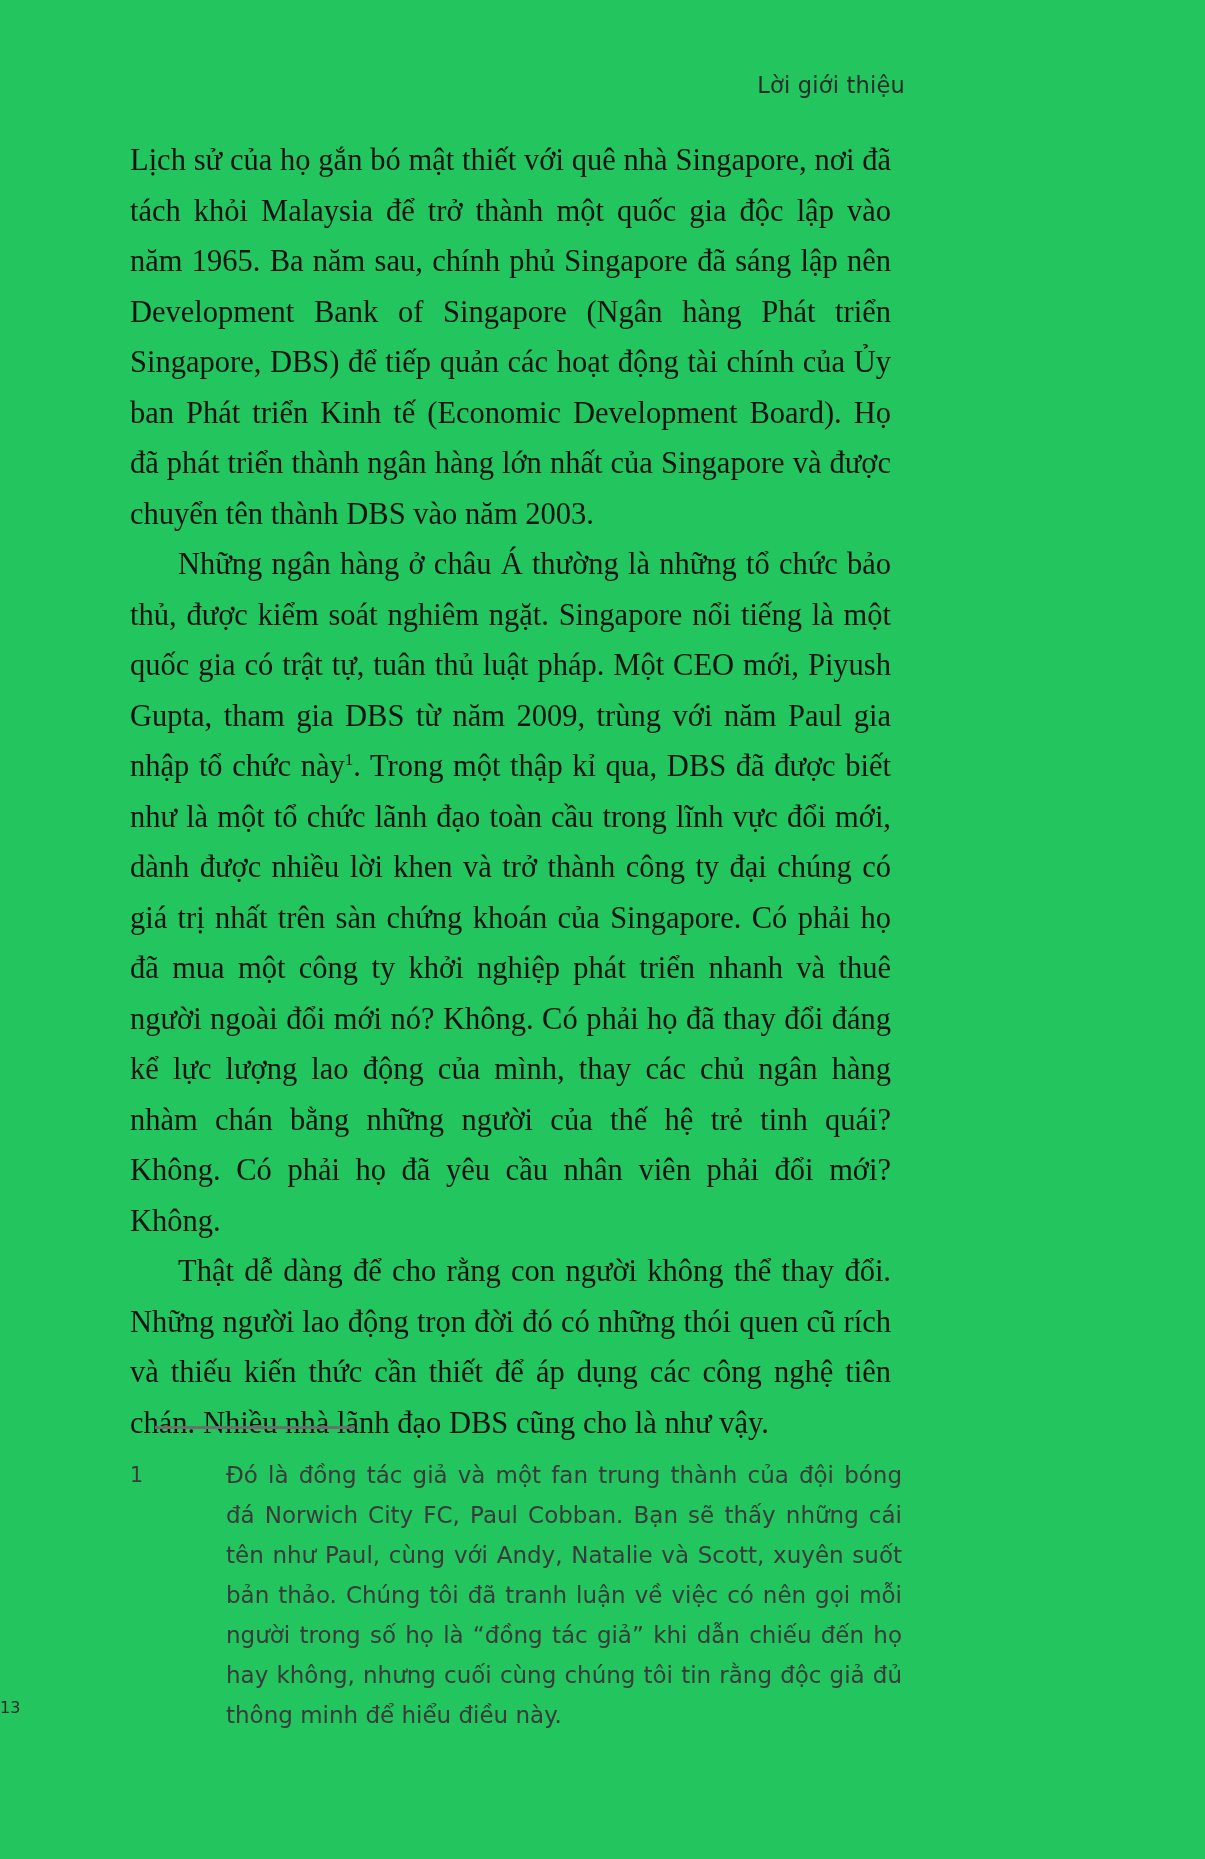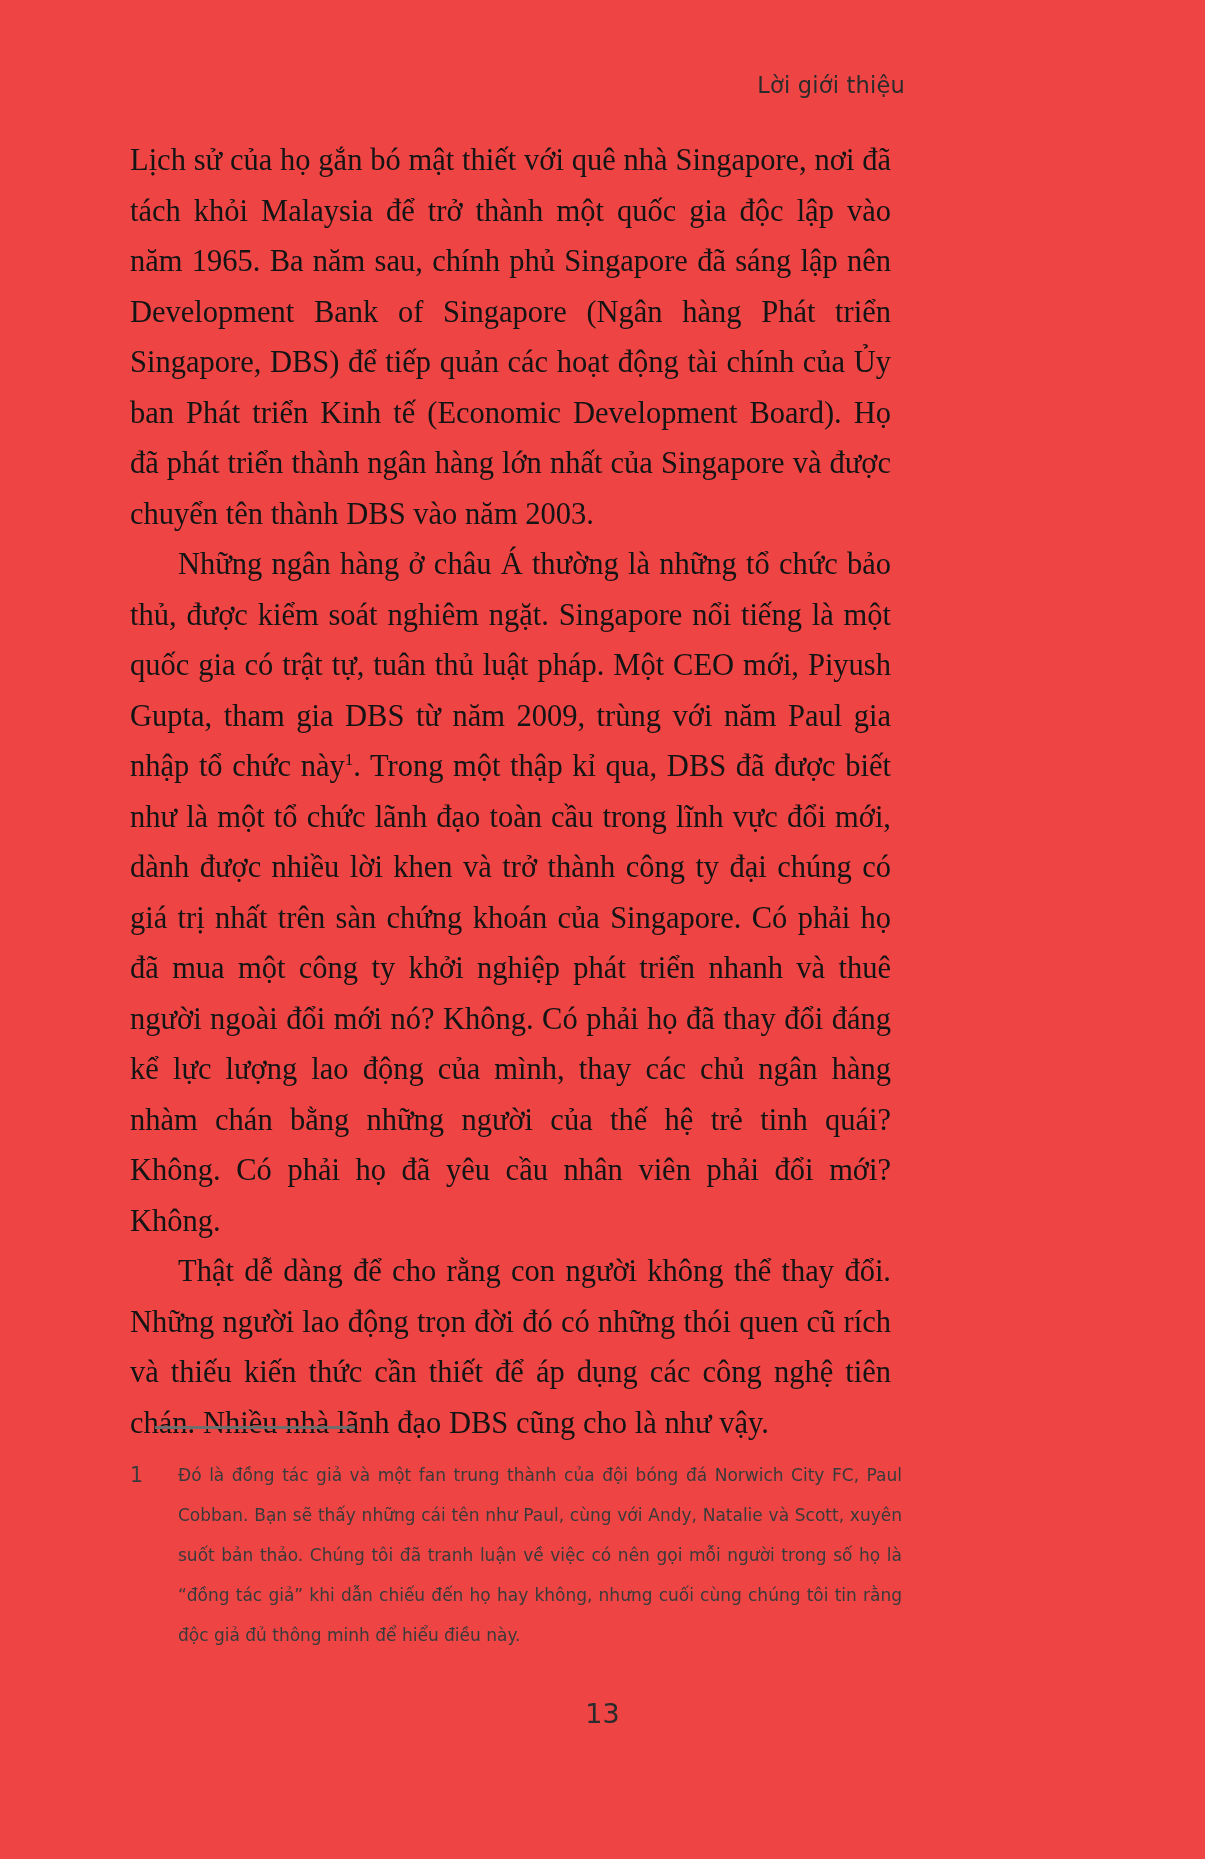--- a/index.html
+++ b/index.html
@@ -9,21 +9,21 @@
     background: #ffffff;
   }
   body {
     font-family: "Liberation Serif", "DejaVu Serif", serif;
     color: #1a1a1a;
   }
   .page {
     position: relative;
     width: 1205px;
     height: 1859px;
-    background: #ef4444;
+    background: #22c55e;
     overflow: hidden;
     box-sizing: border-box;
   }
   
   .running-head {
     position: absolute;
     left: 130px;
     top: 72px;
     width: 775px;
     text-align: right;
@@ -78,36 +78,36 @@
     font-family: "DejaVu Sans", "Liberation Sans", sans-serif;
   }
   .footnote-marker {
     flex: 0 0 48px;
     font-size: 20.5px;
     line-height: 40px;
     color: #3a3a3a;
   }
   .footnote-text {
     flex: 1 1 auto;
-    font-size: 17px;
+    font-size: 23px;
     line-height: 40px;
     text-align: justify;
     text-justify: inter-word;
     color: #3a3a3a;
     hyphens: none;
+    margin-left: 48px;
   }
   
   .folio {
     position: absolute;
     left: 0;
     top: 1698px;
     width: 1205px;
-    text-align: center;
     font-family: "DejaVu Sans", "Liberation Sans", sans-serif;
-    font-size: 27px;
+    font-size: 16px;
     color: #2b2b2b;
   }
 </style>
 </head>
 <body>
 
 <div class="page">
 
   <div class="running-head">Lời giới thiệu</div>
 

